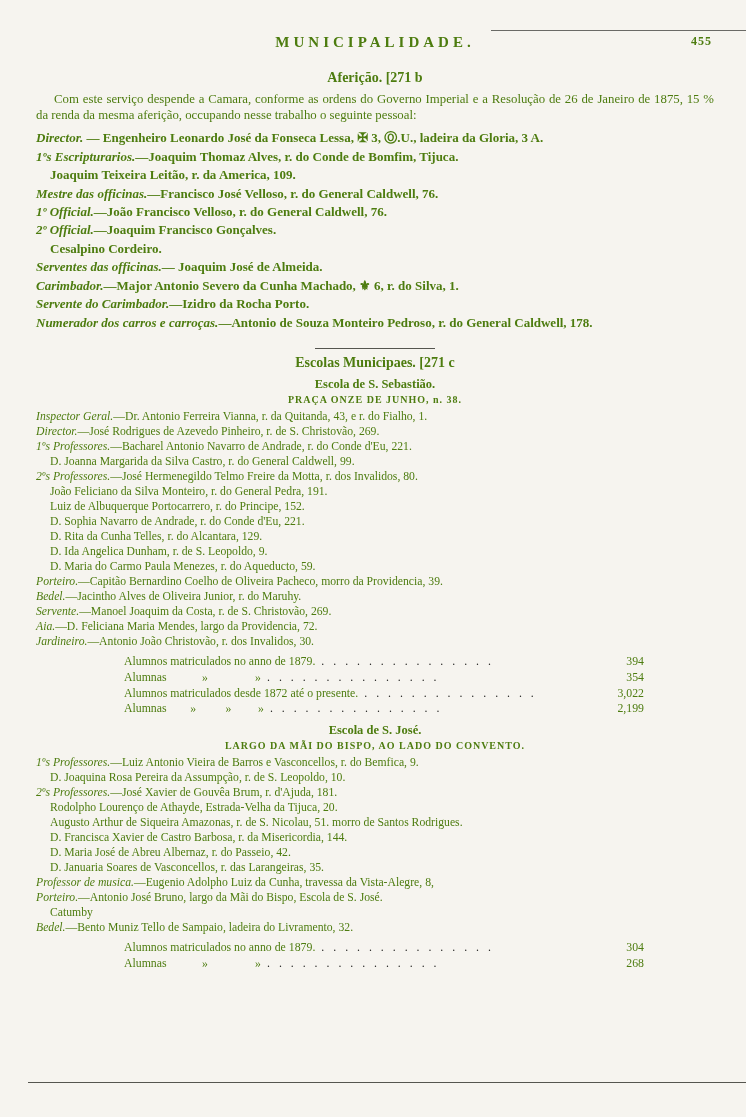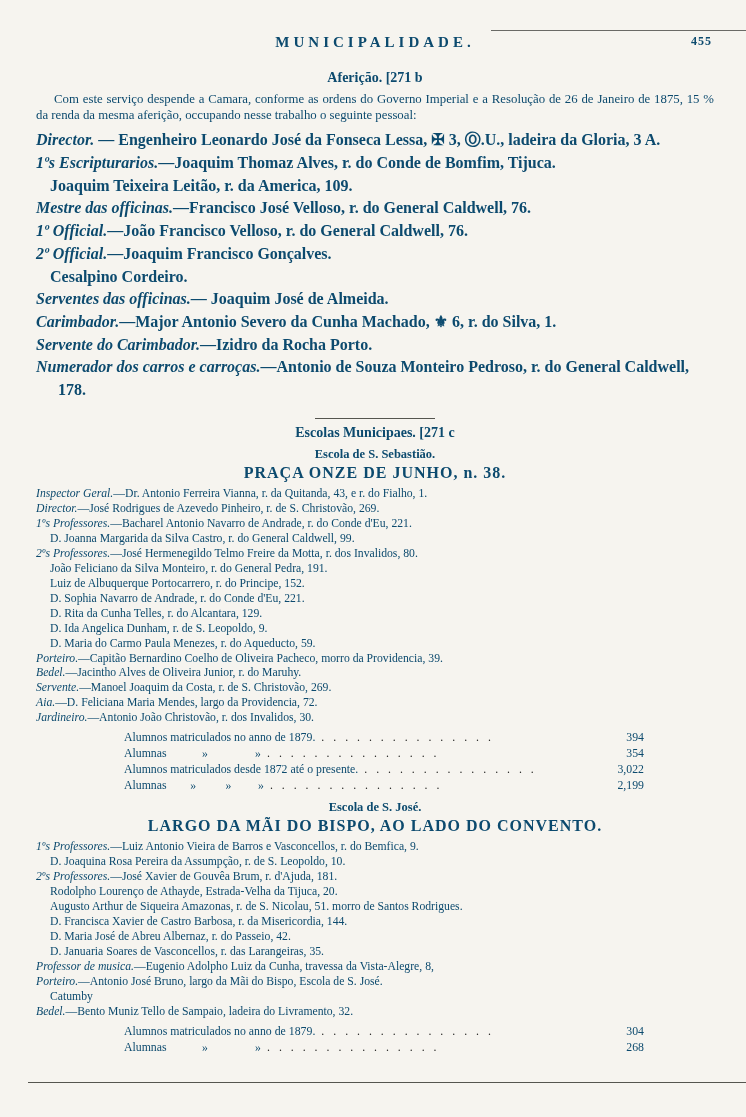--- a/index.html
+++ b/index.html
@@ -6,21 +6,21 @@
   body {
     background: #dedcd6;
     font-family: "Liberation Serif", "DejaVu Serif", serif;
   }
   .paper {
     position: relative;
     width: 746px;
     height: 1117px;
     margin: 0 auto;
     background: #f6f4ef;
-    color: #0c4a6e;
+    color: #4d7c0f;
     box-sizing: border-box;
     padding: 34px 32px 0 36px;
     overflow: hidden;
   }
   
   .pagehead { position: relative; height: 24px; }
   .head-title {
     text-align: center;
     font-weight: 700;
     font-size: 15px;
@@ -53,41 +53,41 @@
   }
   .school-name {
     text-align: center;
     font-weight: 700;
     font-size: 12.5px;
     margin: 6px 0 2px 0;
   }
   .school-addr {
     text-align: center;
     font-weight: 700;
-    font-size: 16px;
+    font-size: 10px;
     letter-spacing: 1px;
     margin: 0 0 5px 0;
   }
   
   .intro {
     font-size: 12.8px;
     line-height: 1.22;
     text-align: justify;
     text-indent: 18px;
     margin: 4px 0 6px 0;
   }
   
   .entry {
     margin: 0;
     padding-left: 22px;
     text-indent: -22px;
   }
   .entry.cont { text-indent: -8px; }
   .sec1 .entry {
-    font-size: 16px;
+    font-size: 13px;
     line-height: 1.42;
   }
   .sec1 .label { font-style: italic; font-weight: 700; }
   .sec1 .text  { font-weight: 700; }
   .sec2 .entry {
     font-size: 11.7px;
     line-height: 1.28;
   }
   .sec2 .label { font-style: italic; font-weight: 400; }
   .sec2 .text  { font-weight: 400; }

